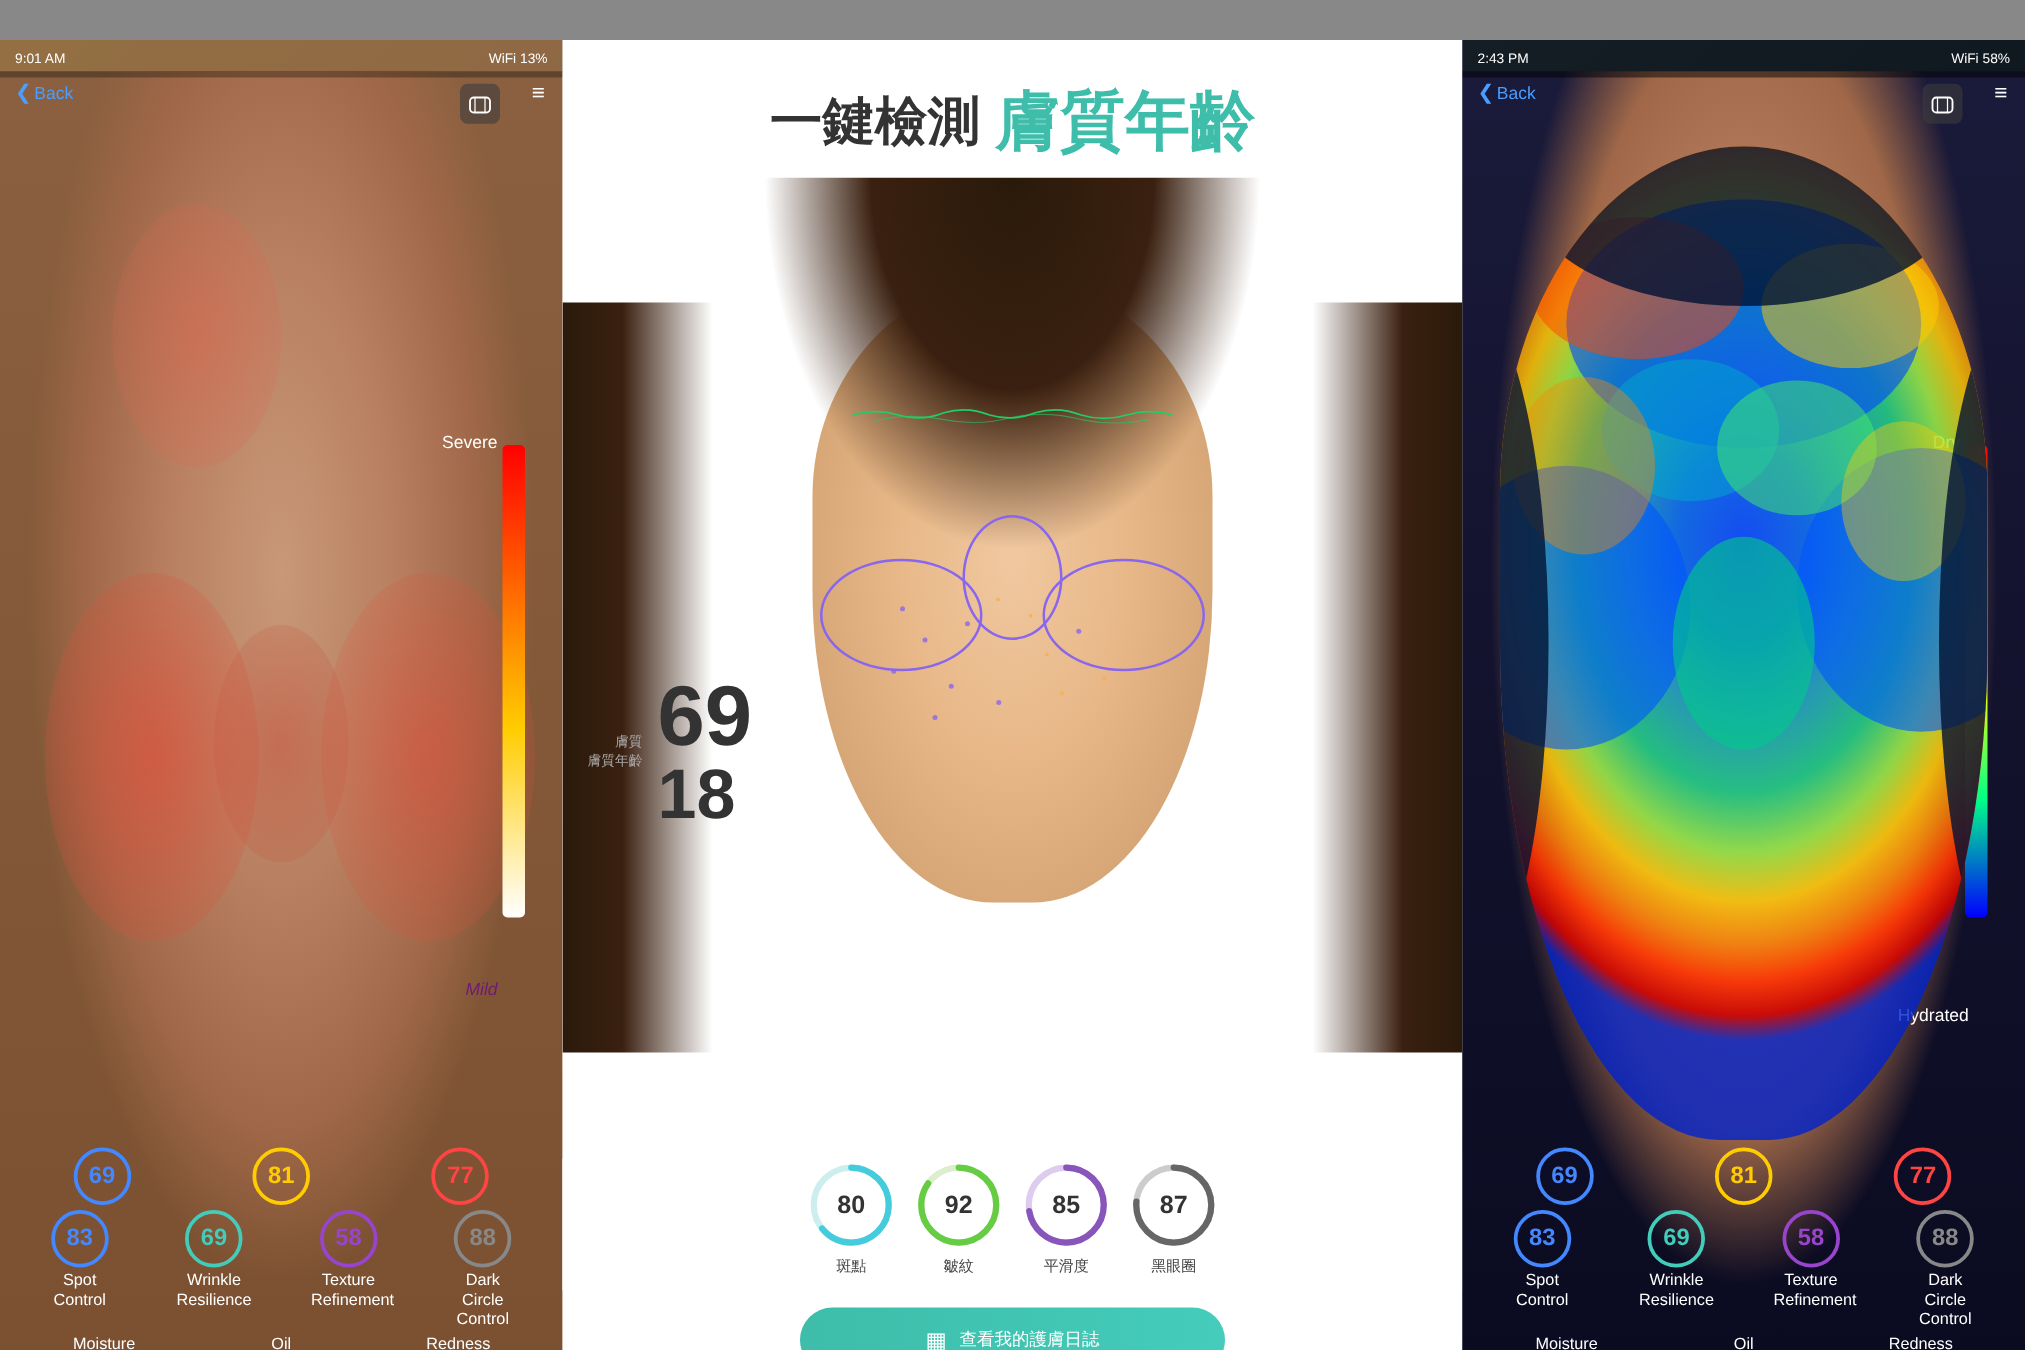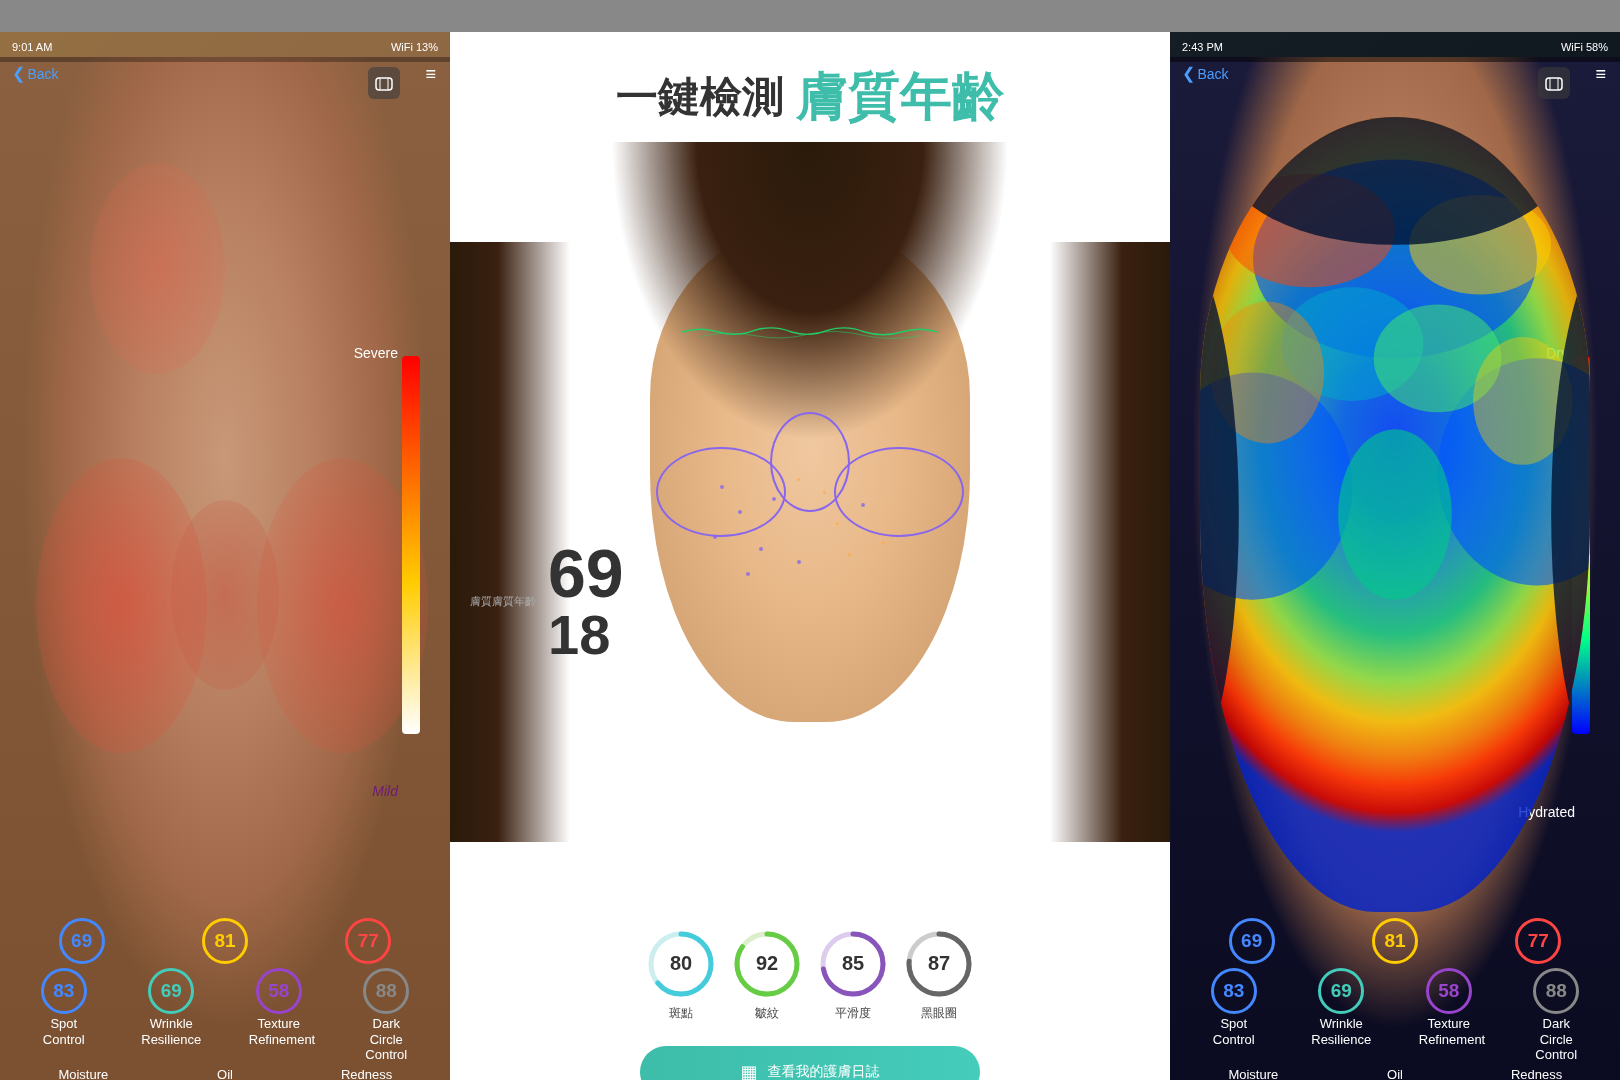--- a/index.html
+++ b/index.html
@@ -662,21 +662,21 @@
           <div class="spot-dot-small" style="top:55%;left:78%;"></div>
           <div class="spot-dot" style="top:70%;left:45%;"></div>
           <div class="spot-dot-small" style="top:5%;left:45%;"></div>
           <div class="spot-dot" style="top:80%;left:25%;"></div>
           <div class="spot-dot-small" style="top:65%;left:65%;"></div>
         </div>
       </div>
 
       <div class="middle-scores">
         <div class="score-row">
-          <div style="display:flex;flex-direction:row;align-items:flex-end;margin-right:6px;">
+          <div style="display:flex;flex-direction:column;align-items:flex-end;margin-right:6px;">
             <span style="font-size:11px;color:#aaa;">膚質</span>
             <span style="font-size:11px;color:#aaa;">膚質年齡</span>
           </div>
           <div style="display:flex;flex-direction:column;">
             <span class="score-number-big">69</span>
             <span class="score-number-sub">18</span>
           </div>
         </div>
       </div>
     </div>

